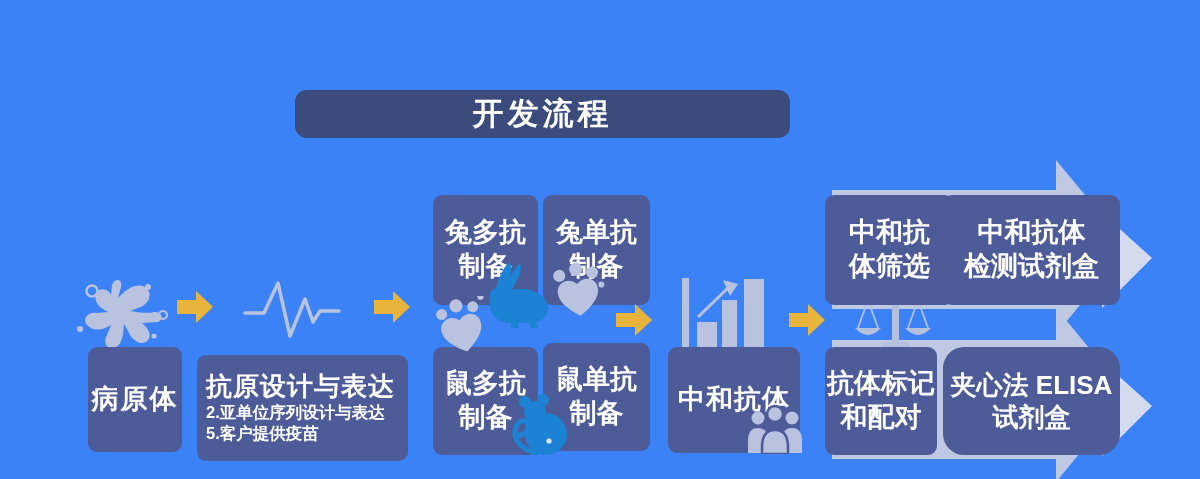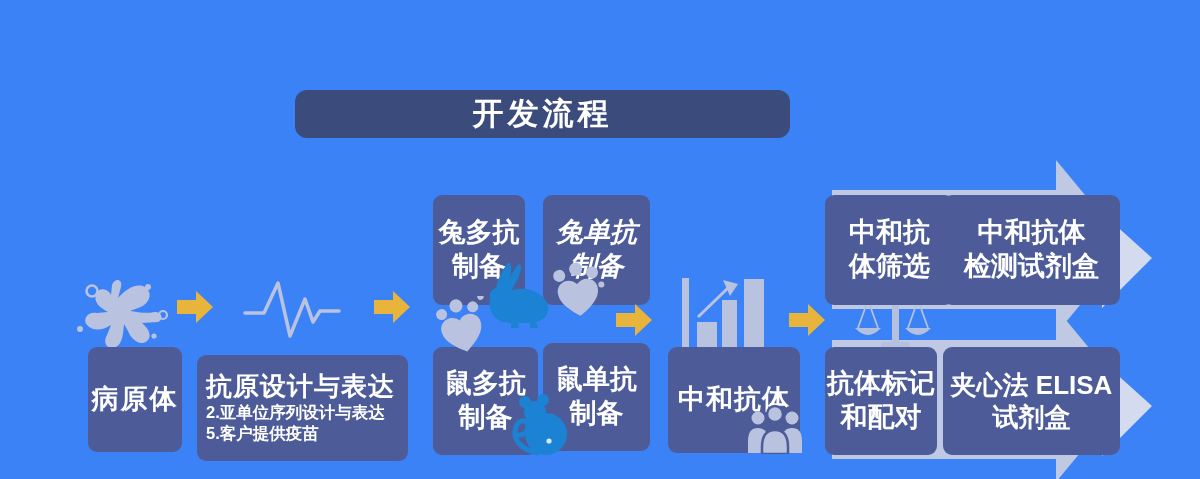--- a/index.html
+++ b/index.html
@@ -21,29 +21,29 @@
     background:#4d5c99;border-radius:9px;color:#ffffff;font-weight:700;
     display:flex;align-items:center;justify-content:center;text-align:center;
     box-sizing:border-box;
   }
   .box span{white-space:pre-line;line-height:1.25;}
   .box-pathogen{left:88px;top:347px;width:94px;height:105px;font-size:27px;letter-spacing:2px;}
   .box-antigen{left:197px;top:347px;width:211px;height:106px;flex-direction:column;align-items:flex-start;justify-content:center;text-align:left;padding:6px 6px 6px 9px;margin-top:8px;}
   .box-antigen .h{font-size:26px;line-height:1.15;letter-spacing:1px;}
   .box-antigen .s{font-size:16.5px;line-height:1.3;font-weight:700;}
   .box-mid{font-size:27px;}
-  .box-rabbit-poly{left:433px;top:195px;width:92px;height:110px;}
-  .box-rabbit-mono{left:543px;top:195px;width:107px;height:110px;font-style:italic;}
+  .box-rabbit-poly{left:433px;top:195px;width:105px;height:110px;}
+  .box-rabbit-mono{left:543px;top:195px;width:107px;height:110px;}
   .box-mouse-poly{left:433px;top:347px;width:105px;height:108px;}
   .box-mouse-mono{left:543px;top:343px;width:107px;height:108px;}
   .box-validation{left:668px;top:347px;width:132px;height:106px;font-size:27px;letter-spacing:1px;}
   .box-neutral-screen{left:825px;top:195px;width:129px;height:110px;font-size:27px;}
   .box-neutral-kit{left:943px;top:195px;width:177px;height:110px;font-size:27px;}
   .box-label-pair{left:825px;top:347px;width:112px;height:108px;font-size:27px;}
-  .box-elisa{left:943px;top:347px;width:177px;height:108px;font-size:26px;}
+  .box-elisa{left:943px;top:347px;width:177px;height:108px;font-size:26px;border-radius:21px;}
   svg{display:block;}
 </style>
 </head>
 <body>
 
 <div class="canvas">
 
   <svg class="abs layer-behind" style="left:832px;top:158px;" width="320" height="180" viewBox="0 0 320 180">
     <rect x="0" y="32" width="224" height="119" fill="#bfc9e4"></rect>
     <polygon points="224,2 296,89 224,176" fill="#bfc9e4"></polygon>

